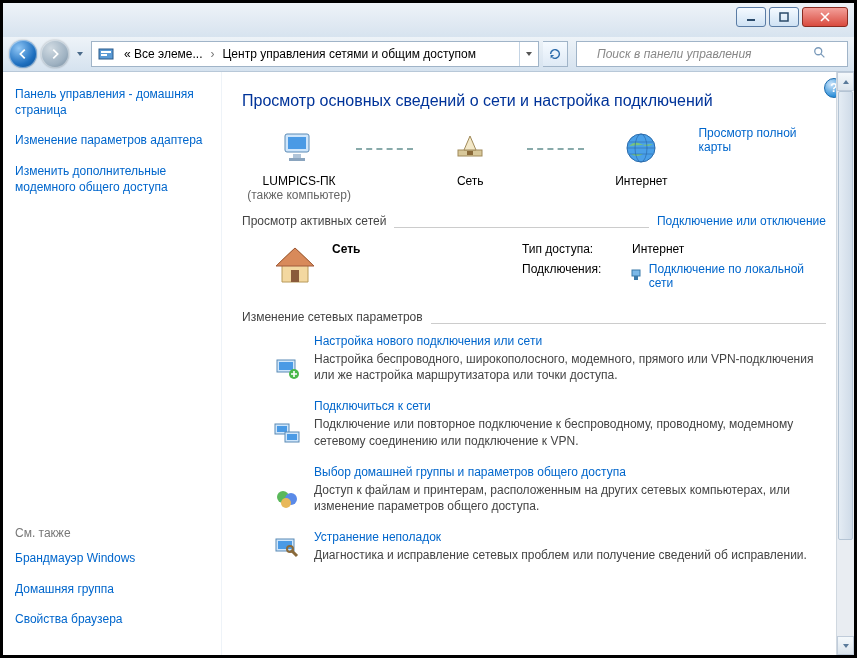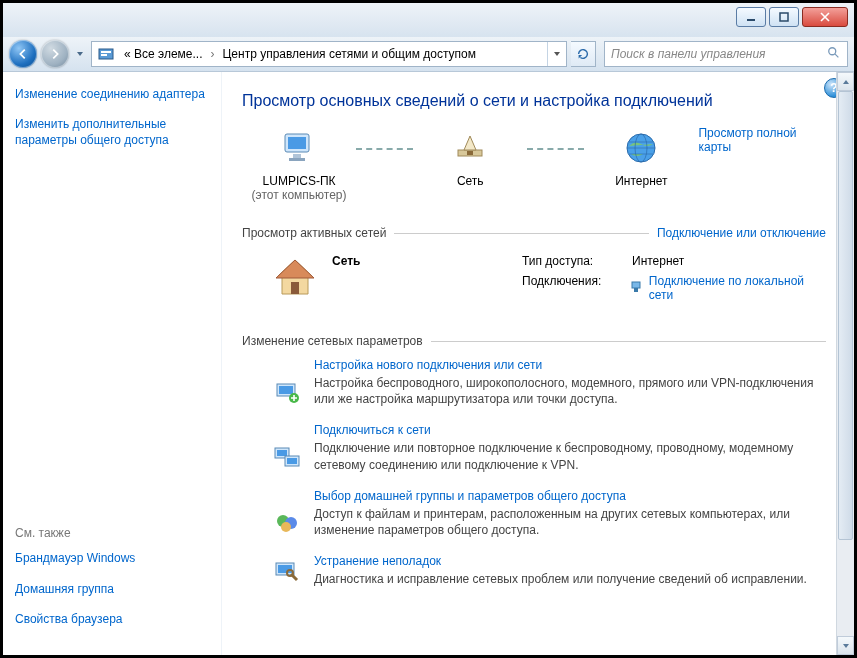--- a/index.html
+++ b/index.html
@@ -12,36 +12,36 @@
   .nav-arrow{width:28px;height:28px;border-radius:50%;background:radial-gradient(circle at 35% 30%,#8fc6f5,#1e6fbf 60%,#0a4a8a);display:flex;align-items:center;justify-content:center;box-shadow:inset 0 0 0 1px rgba(255,255,255,.4),0 0 2px rgba(0,0,0,.3)}
   .nav-arrow.fwd{background:radial-gradient(circle at 35% 30%,#d0dae2,#9fb2c2 60%,#6e8498)}
   .nav-arrow svg{width:14px;height:14px;fill:#fff}
   .nav-chev{width:14px;height:22px;display:flex;align-items:center;justify-content:center}
   .addr{flex:1;height:24px;border:1px solid #a0b4c8;background:#fff;display:flex;align-items:center;font-size:12px;overflow:hidden}
   .addr-ico{width:20px;height:20px;margin:0 4px;display:flex;align-items:center;justify-content:center}
   .addr-seg{padding:0 4px;white-space:nowrap;display:flex;align-items:center;height:100%}
   .addr-seg.sep{color:#777}
   .addr-dd{width:18px;height:100%;border-left:1px solid #c4d4e4;display:flex;align-items:center;justify-content:center}
   .addr-ref{width:24px;height:24px;border:1px solid #a0b4c8;border-left:none;background:linear-gradient(#f5faff,#dfeaf5);display:flex;align-items:center;justify-content:center}
-  .search{width:230px;height:24px;border:1px solid #a0b4c8;background:#fff;display:flex;align-items:center;padding:0 6px;margin-left:4px;color:#888;font-style:italic}
+  .search{width:230px;height:24px;border:1px solid #a0b4c8;background:#fff;display:flex;align-items:center;padding:0 20px;margin-left:4px;color:#888;font-style:italic}
   .body{flex:1;display:flex;overflow:hidden}
   .sidebar{width:218px;background:#fff;padding:14px 12px;box-sizing:border-box;display:flex;flex-direction:column;position:relative}
   .sidebar a{color:#0066cc;text-decoration:none;display:block;margin-bottom:14px;line-height:1.35}
   .sidebar .spacer{flex:1}
   .sidebar .also-label{color:#777;margin-bottom:10px}
   .main{flex:1;background:#fff;padding:20px 28px 12px 20px;overflow:auto;position:relative;border-left:1px solid #eef3f8}
   .help-ico{position:absolute;top:6px;right:10px;width:18px;height:18px;border-radius:50%;background:radial-gradient(circle at 35% 30%,#cfe6fb,#2d8fd8 70%);color:#fff;font-weight:bold;font-size:12px;display:flex;align-items:center;justify-content:center;border:1px solid #1b6bad}
   h1{font-size:16px;font-weight:normal;color:#003399;margin:0 0 16px 0}
   .maprow{display:flex;align-items:flex-start}
   .mapitem{display:flex;flex-direction:column;align-items:center;width:120px;font-size:12px}
   .mapitem .ico{width:44px;height:44px;margin-bottom:4px;display:flex;align-items:center;justify-content:center}
   .mapline{width:60px;border-top:2px dashed #8aa;margin-top:22px}
   .maplink{margin-left:auto}
   a.link{color:#0066cc;text-decoration:none}
-  .sect{display:flex;align-items:center;margin:24px 0 10px 0}
+  .sect{display:flex;align-items:flex-end;margin:12px 0 10px 0}
   .sect .t{color:#444;font-size:12px;white-space:nowrap;margin-right:8px}
   .sect .ln{flex:1;border-top:1px solid #ccc}
   .sect .r{margin-left:8px}
   .netrow{display:flex;align-items:flex-start;padding:4px 0 8px 30px}
   .house{width:46px;height:46px;margin-right:14px}
   .netinfo{flex:0 0 190px}
   .netinfo .name{font-weight:bold}
   .highlight{display:inline-block;border:3px solid #d2232a;border-radius:12px;padding:2px 10px;margin-top:2px}
   .highlight a{color:#0066cc;text-decoration:none}
   .kv{display:flex;flex-direction:column;gap:6px;}
@@ -125,22 +125,23 @@
       <span>Поиск в панели управления</span>
       <span style="margin-left:auto"><svg width="14" height="14" viewBox="0 0 16 16">
             <circle cx="6" cy="6" r="4" fill="none" stroke="#7a9aba" stroke-width="1.5"></circle>
             <path d="M9 9 L13 13" stroke="#7a9aba" stroke-width="1.5"></path>
           </svg></span>
     </div>
   </div>
 
   <div class="body">
     <div class="sidebar">
-      <a href="#">Изменение соединению адаптера</a>
-      <a href="#">Изменить дополнительные параметры общего доступа</a>
+      <a href="#">Панель управления - домашняя страница</a>
+      <a href="#">Изменение параметров адаптера</a>
+      <a href="#">Изменить дополнительные модемного общего доступа</a>
       <div class="spacer"></div>
       <div class="also-label">См. также</div>
       <a href="#">Брандмауэр Windows</a>
       <a href="#">Домашняя группа</a>
       <a href="#">Свойства браузера</a>
     </div>
 
     <div class="main">
       <div class="help-ico">?</div>
       <h1>Просмотр основных сведений о сети и настройка подключений</h1>
@@ -149,21 +150,21 @@
         <div class="mapitem">
           <div class="ico">
               <svg width="40" height="40" viewBox="0 0 40 40">
                 <rect x="6" y="6" width="24" height="18" rx="2" fill="#cfe6fb" stroke="#5a8ab5"></rect>
                 <rect x="9" y="9" width="18" height="12" fill="#4a9ae5"></rect>
                 <rect x="14" y="26" width="8" height="4" fill="#b0c4d8"></rect>
                 <rect x="10" y="30" width="16" height="3" fill="#8aa4be"></rect>
               </svg>
             </div>
           <div>LUMPICS-ПК</div>
-          <div style="color:#666">(этот компьютер)</div>
+          <div style="color:#666">(также компьютер)</div>
         </div>
         <div class="mapline"></div>
         <div class="mapitem">
           <div class="ico">
               <svg width="40" height="40" viewBox="0 0 40 40">
                 <rect x="8" y="22" width="24" height="6" fill="#d8c89a" stroke="#a08a5a"></rect>
                 <path d="M14 22 L20 8 L26 22 Z" fill="#f3e8c8" stroke="#a08a5a"></path>
                 <rect x="17" y="23" width="6" height="4" fill="#8a6a3a"></rect>
               </svg>
             </div>

